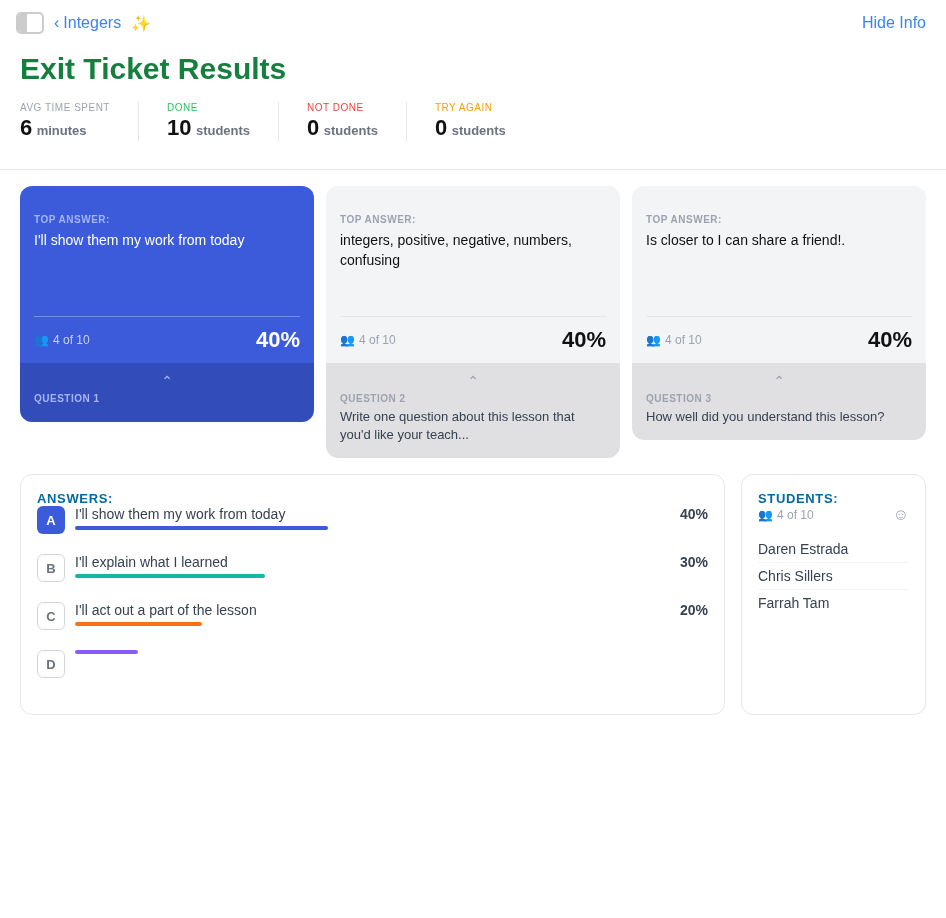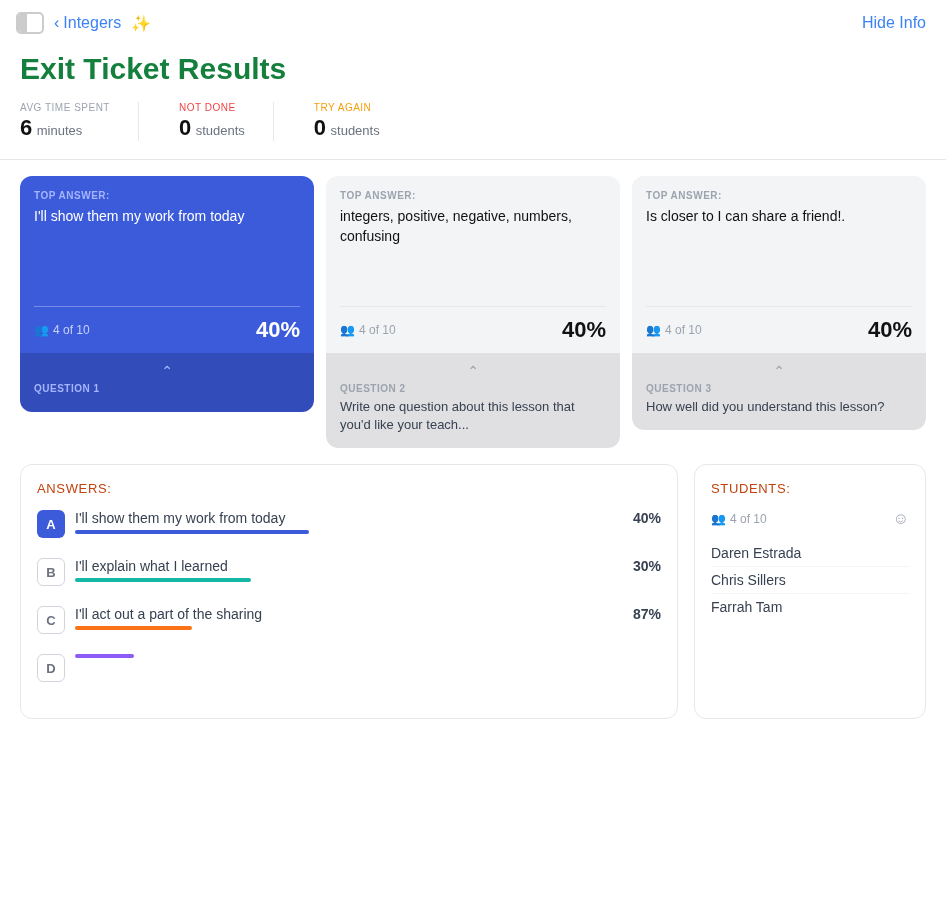--- a/index.html
+++ b/index.html
@@ -75,23 +75,23 @@
       padding: 10px 20px 16px 20px;
       font-size: 30px;
       font-weight: 700;
       color: #15803d;
     }
 
     
     .stats-bar {
       display: flex;
       align-items: center;
-      padding: 0 20px 18px 20px;
+      padding: 0 20px 28px 20px;
       border-bottom: 1px solid #e5e7eb;
-      gap: 12px;
+      gap: 0;
     }
     .stat-item {
       padding: 0 28px 0 0;
       border-right: 1px solid #e5e7eb;
       margin-right: 28px;
     }
     .stat-item:last-child {
       border-right: none;
       margin-right: 0;
     }
@@ -106,21 +106,21 @@
     .stat-label.not-done { color: #ef4444; }
     .stat-label.try-again { color: #f59e0b; }
     .stat-value {
       font-size: 22px;
       font-weight: 700;
       color: #111;
     }
     .stat-sub {
       font-size: 13px;
       color: #6b7280;
-      font-weight: 400;
+      font-weight: 700;
       margin-top: 8px;
     }
 
     
     .questions-row {
       display: flex;
       gap: 0;
       padding: 16px 20px;
       align-items: flex-start;
     }
@@ -131,21 +131,21 @@
       overflow: hidden;
       margin-right: 12px;
       cursor: pointer;
     }
     .question-card:last-child { margin-right: 0; }
     .question-card.active {
       background: #3b5bdb;
       color: #fff;
     }
     .card-top {
-      padding: 14px 14px 10px 14px;
+      padding: 28px 14px 10px 14px;
       min-height: 130px;
     }
     .card-top-label {
       font-size: 10px;
       font-weight: 600;
       text-transform: uppercase;
       letter-spacing: 0.05em;
       color: #9ca3af;
       margin-bottom: 6px;
     }
@@ -223,25 +223,24 @@
 
     
     .answers-panel {
       flex: 1;
       border: 1px solid #e5e7eb;
       border-radius: 12px;
       padding: 16px;
     }
     .panel-title {
       font-size: 13px;
-      font-weight: 400;
-      color: #c2410c;
+      font-weight: 700;
+      color: #0369a1;
       text-transform: uppercase;
       letter-spacing: 0.05em;
-      margin-bottom: 14px;
     }
     .answer-item {
       display: flex;
       align-items: flex-start;
       margin-bottom: 20px;
       gap: 10px;
     }
     .answer-letter {
       width: 28px;
       height: 28px;
@@ -284,21 +283,21 @@
       border-radius: 2px;
       width: 100%;
     }
     .bar-blue { background: #3b5bdb; }
     .bar-teal { background: #14b8a6; }
     .bar-orange { background: #f97316; }
     .bar-purple { background: #8b5cf6; }
 
     
     .students-panel {
-      width: 232px;
+      width: 185px;
       border: 1px solid #e5e7eb;
       border-radius: 12px;
       padding: 16px;
     }
     .students-header {
       display: flex;
       align-items: center;
       justify-content: space-between;
       margin-bottom: 12px;
     }
@@ -340,20 +339,27 @@
 </div>
 
 <div class="page-title">Exit Ticket Results</div>
 
 <div class="stats-bar">
   <div class="stat-item">
     <div class="stat-label">AVG TIME SPENT</div>
     <div>
       <span class="stat-value">6</span>
       <span class="stat-sub"> minutes</span>
+    </div>
+  </div>
+  <div class="stat-item">
+    <div class="stat-label done">DONE</div>
+    <div>
+      <span class="stat-value">10</span>
+      <span class="stat-sub"> students</span>
     </div>
   </div>
   <div class="stat-item">
     <div class="stat-label not-done">NOT DONE</div>
     <div>
       <span class="stat-value">0</span>
       <span class="stat-sub"> students</span>
     </div>
   </div>
   <div class="stat-item">
@@ -458,22 +464,22 @@
           <span class="answer-pct">30%</span>
         </div>
         <div class="answer-bar bar-teal" style="width:30%"></div>
       </div>
     </div>
 
     <div class="answer-item">
       <div class="answer-letter not-selected">C</div>
       <div class="answer-body">
         <div class="answer-text-row">
-          <span class="answer-text">I'll act out a part of the sharing</span>
-          <span class="answer-pct">87%</span>
+          <span class="answer-text">I'll act out a part of the lesson</span>
+          <span class="answer-pct">20%</span>
         </div>
         <div class="answer-bar bar-orange" style="width:20%"></div>
       </div>
     </div>
 
     <div class="answer-item">
       <div class="answer-letter not-selected">D</div>
       <div class="answer-body">
         <div class="answer-bar bar-purple" style="width:10%"></div>
       </div>

